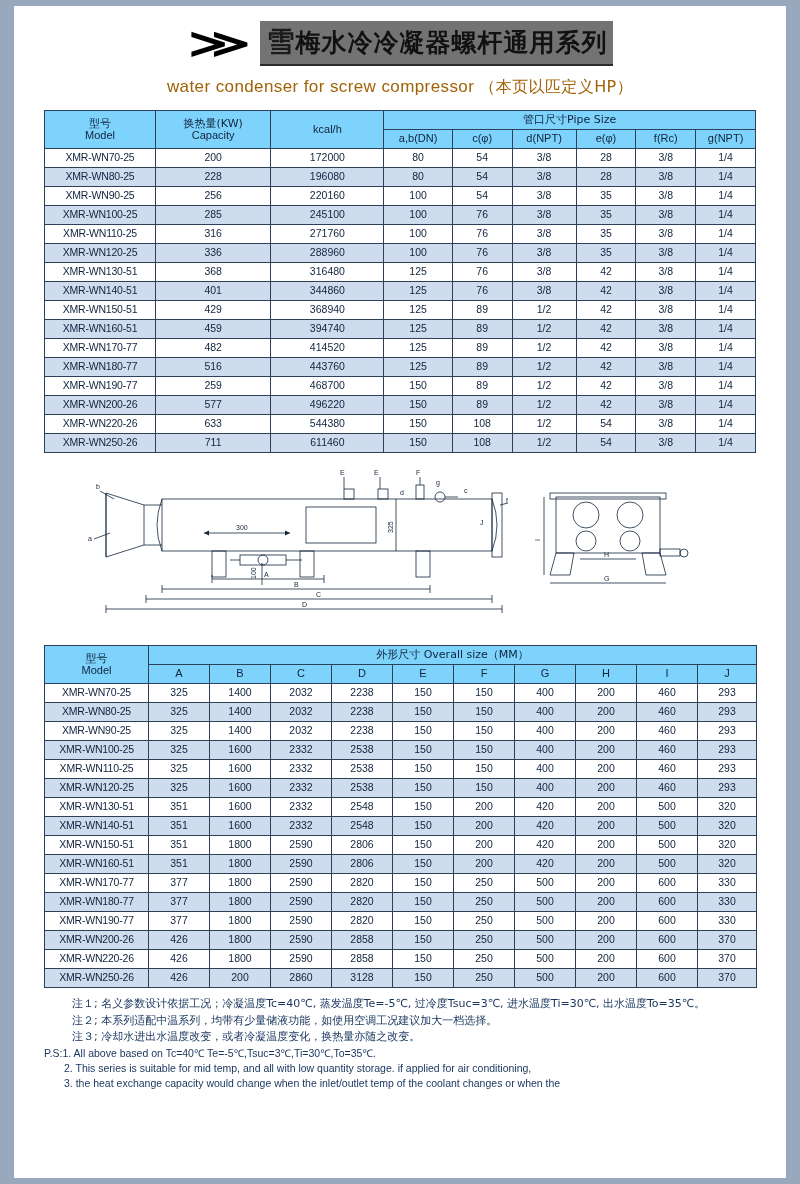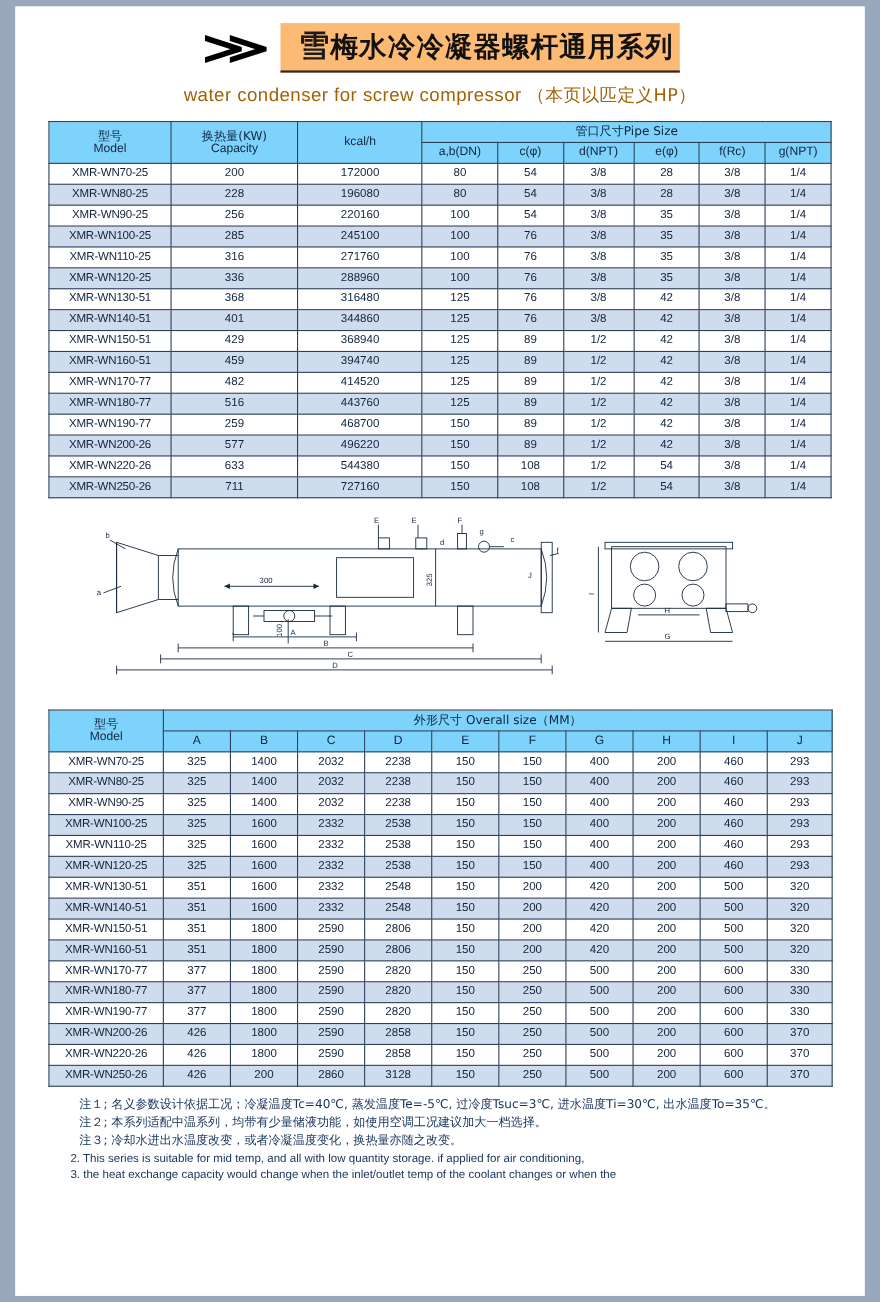--- a/index.html
+++ b/index.html
@@ -48,23 +48,23 @@
     font-size: 40px;
     font-weight: bold;
     color: #000;
     letter-spacing: -6px;
     font-family: "Liberation Serif", serif;
     transform: scaleX(1.5);
     margin-right: 22px;
     margin-left: 10px;
   }
   .brand-box {
-    background: #fdba74;
+    background: #737373;
     border-bottom: 2px solid #2b2b2b;
-    padding: 2px 6px 3px 16px;
+    padding: 2px 6px 3px 6px;
   }
   .brand-char {
     font-family: "DejaVu Sans", sans-serif;
     font-size: 28px;
     font-weight: bold;
     color: #1b1b1b;
     letter-spacing: 1px;
   }
   .title-cn {
     font-family: "DejaVu Sans", sans-serif;
@@ -379,21 +379,21 @@
               <td>150</td>
               <td>108</td>
               <td>1/2</td>
               <td>54</td>
               <td>3/8</td>
               <td>1/4</td>
             </tr>
             <tr class="alt">
               <td class="model">XMR-WN250-26</td>
               <td>711</td>
-              <td>727160</td>
+              <td>611460</td>
               <td>150</td>
               <td>108</td>
               <td>1/2</td>
               <td>54</td>
               <td>3/8</td>
               <td>1/4</td>
             </tr>
           </tbody>
       </table>
     </div>
@@ -748,20 +748,21 @@
               <td>370</td>
             </tr>
           </tbody>
       </table>
     </div>
 
     <div class="notes">
       <div class="note-cn">注１; 名义参数设计依据工况；冷凝温度Tc=40℃, 蒸发温度Te=-5℃, 过冷度Tsuc=3℃, 进水温度Ti=30℃, 出水温度To=35℃。</div>
       <div class="note-cn">注２; 本系列适配中温系列，均带有少量储液功能，如使用空调工况建议加大一档选择。</div>
       <div class="note-cn">注３; 冷却水进出水温度改变，或者冷凝温度变化，换热量亦随之改变。</div>
+      <div class="note-en">P.S:1.  All above based on Tc=40℃ Te=-5℃,Tsuc=3℃,Ti=30℃,To=35℃.</div>
       <div class="note-en">
           <span class="ind">2.  This series is suitable for mid temp, and all with low quantity storage. if applied for air conditioning,</span>
         </div>
       <div class="note-en">
           <span class="ind">3.  the heat exchange capacity would change when the inlet/outlet temp of the coolant changes or when the</span>
         </div>
     </div>
 
   </div>
 </div>

